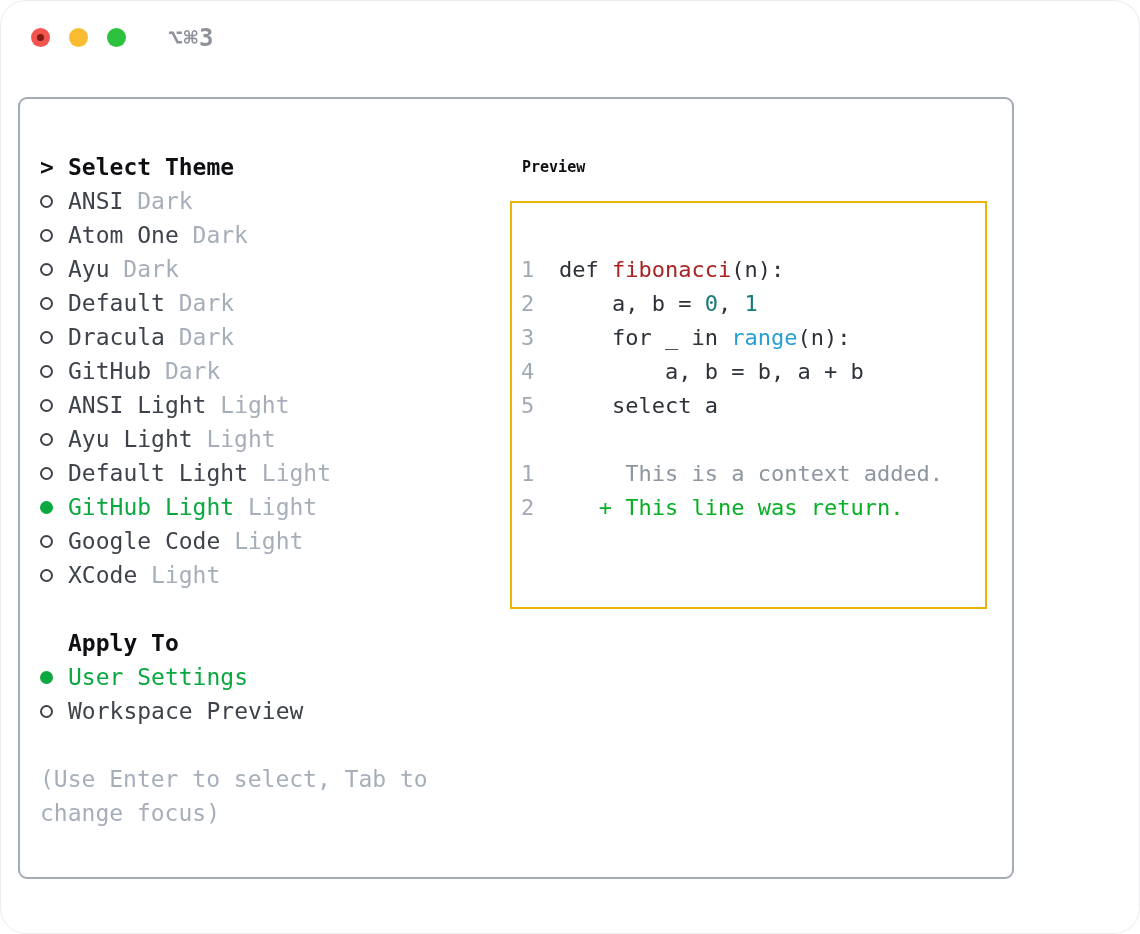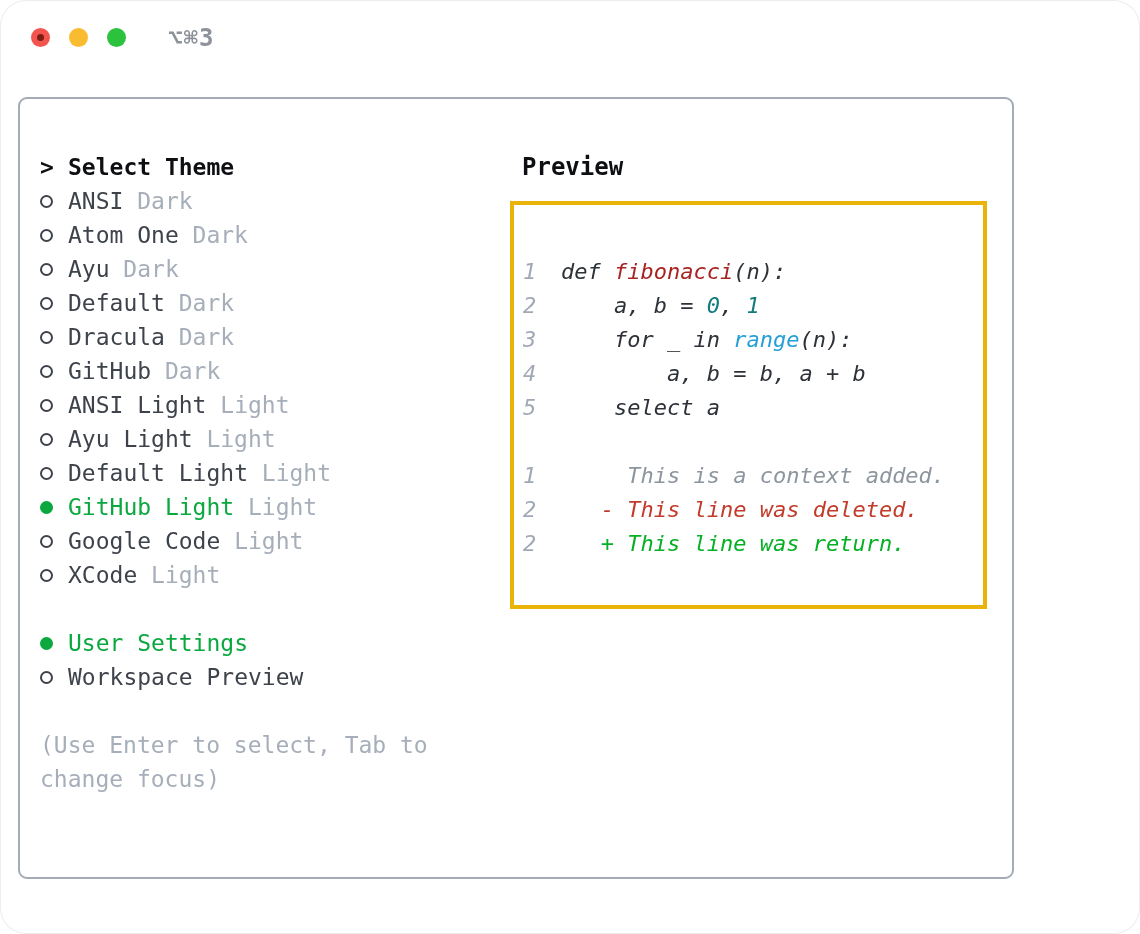--- a/index.html
+++ b/index.html
@@ -48,24 +48,24 @@
   }
   .selected .radio{background:var(--sel);border-color:var(--sel);}
   .selected .name{color:var(--sel);}
   .hdr-text{font-weight:bold;color:var(--heading);}
   .cursor{font-weight:bold;color:var(--heading);}
   .variant{color:var(--muted);margin-left:0.6em;text-align:right;}
   .hint{color:var(--muted);}
   .spacer{height:34px;}
   
   .right-col{position:absolute;left:484px;top:51px;}
-  .preview-hdr{margin-left:18px;font-size:24px;}
+  .preview-hdr{margin-left:18px;font-size:15px;}
   .preview-box{
     position:absolute;left:6px;top:51px;width:477px;height:408px;
-    border:4px solid #eab308;background:#fff;font-style:italic;
+    border:2px solid #eab308;background:#fff;
   }
   .code-area{position:absolute;left:9px;top:50px;font-size:22px;}
   .code-row{height:34px;line-height:34px;white-space:pre;}
   .ln{display:inline-block;width:38px;color:var(--lnum);}
   .tok-plain{color:var(--code);}
   .tok-fn{color:var(--fn);}
   .tok-num{color:var(--num);}
   .tok-builtin{color:var(--builtin);}
   .tok-ctx{color:var(--ctx);}
   .tok-del{color:var(--del);}
@@ -151,20 +151,24 @@
   </div>
           <div class="row">
     <span class="marker"><span class="radio"></span></span>
     <span class="name">XCode</span>
     <span class="variant">Light</span>
   </div>
         </div>
 
       <div class="spacer"></div>
 
+      <div class="row">
+        <span class="marker"></span>
+        <span class="hdr-text">Apply To</span>
+      </div>
 
       <div id="apply-list">
           <div class="row selected">
     <span class="marker"><span class="radio"></span></span>
     <span class="name">User Settings</span>
   </div>
           <div class="row">
     <span class="marker"><span class="radio"></span></span>
     <span class="name">Workspace Preview</span>
   </div>
@@ -182,20 +186,19 @@
       </div>
       <div class="preview-box">
         <div class="code-area" id="preview-code">
             <div class="code-row"><span class="ln">1</span><span class="tok-plain">def </span><span class="tok-fn">fibonacci</span><span class="tok-plain">(n):</span></div>
             <div class="code-row"><span class="ln">2</span><span class="tok-plain">    a, b = </span><span class="tok-num">0</span><span class="tok-plain">, </span><span class="tok-num">1</span></div>
             <div class="code-row"><span class="ln">3</span><span class="tok-plain">    for _ in </span><span class="tok-builtin">range</span><span class="tok-plain">(n):</span></div>
             <div class="code-row"><span class="ln">4</span><span class="tok-plain">        a, b = b, a + b</span></div>
             <div class="code-row"><span class="ln">5</span><span class="tok-plain">    select a</span></div>
             <div class="code-row"><span class="ln"></span></div>
             <div class="code-row"><span class="ln">1</span><span class="tok-ctx">     This is a context added.</span></div>
-            <div class="code-row"><span class="ln">2</span><span class="tok-del">   - This line was deleted.</span></div>
             <div class="code-row"><span class="ln">2</span><span class="tok-add">   + This line was return.</span></div>
           </div>
       </div>
     </div>
 
   </div>
 </div>
 
 </body></html>

